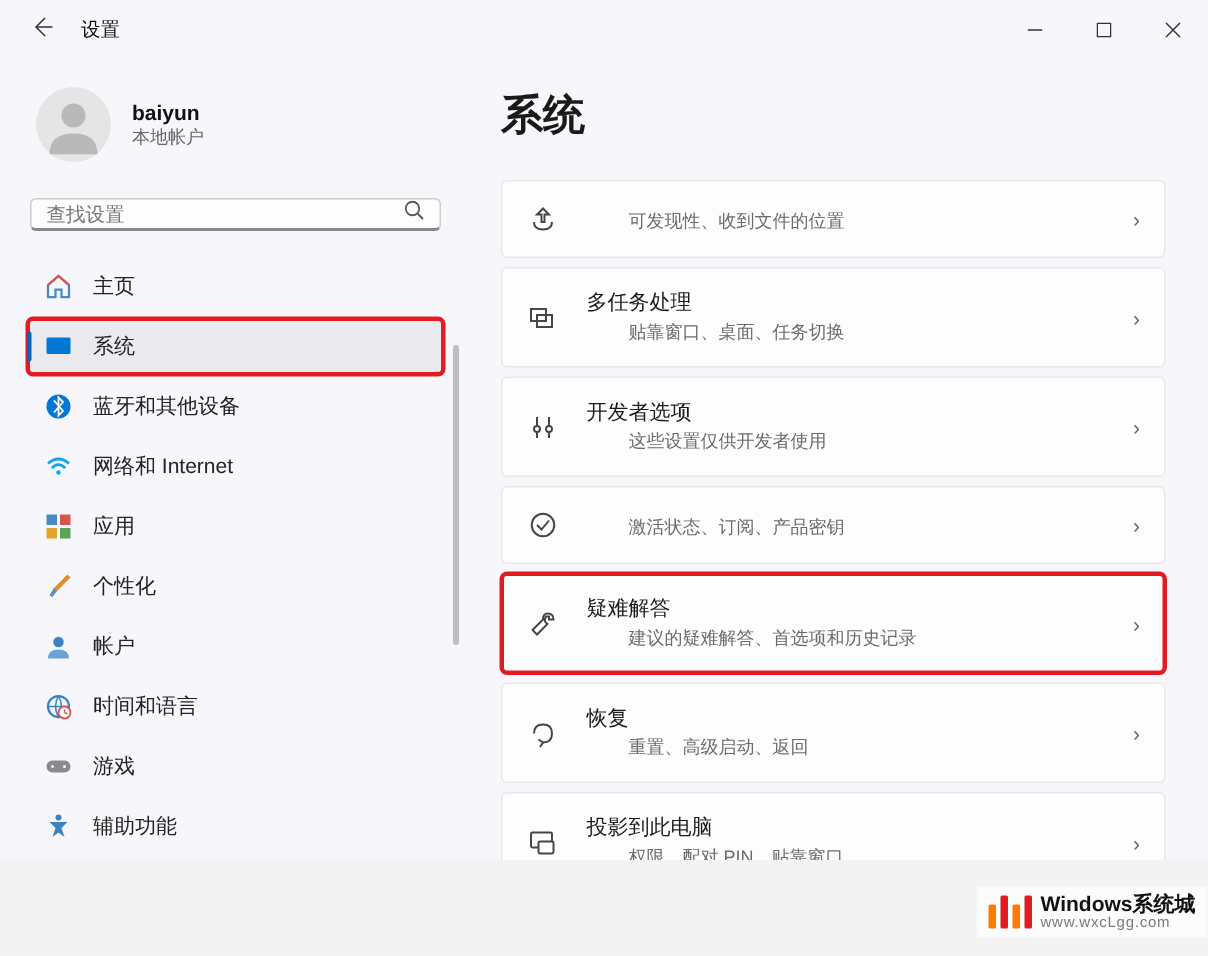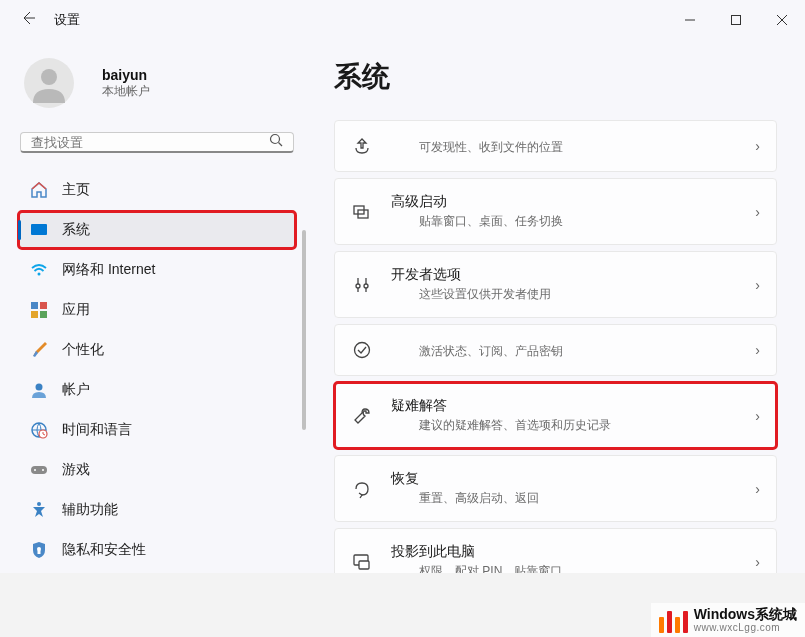--- a/index.html
+++ b/index.html
@@ -6,21 +6,21 @@
     body { font-family: "Segoe UI", "Microsoft YaHei", sans-serif; background: #f3f3f3; width: 805px; height: 637px; overflow: hidden; }
     .window { background: #f7f7fb; width: 805px; height: 573px; display: flex; flex-direction: column; }
     .titlebar { height: 40px; display: flex; align-items: center; justify-content: space-between; padding: 0 0 0 20px; }
     .titlebar-left { display: flex; align-items: center; gap: 18px; }
     .back-btn { cursor: pointer; font-size: 16px; color: #333; }
     .titlebar-title { font-size: 13px; color: #111; }
     .window-controls { display: flex; }
     .win-ctl { width: 46px; height: 32px; display: flex; align-items: center; justify-content: center; font-size: 12px; color: #333; cursor: pointer; }
     .content { flex: 1; display: flex; overflow: hidden; }
     .sidebar { width: 306px; padding: 12px 10px 12px 18px; display: flex; flex-direction: column; position: relative; }
-    .user-row { display: flex; align-items: center; gap: 28px; padding: 6px 6px 18px 6px; }
+    .user-row { display: flex; align-items: center; gap: 14px; padding: 6px 6px 18px 6px; }
     .avatar { width: 50px; height: 50px; border-radius: 50%; background: #e5e5e5; display: flex; align-items: center; justify-content: center; }
     .avatar svg { width: 40px; height: 40px; }
     .user-name { font-size: 14px; font-weight: 600; color: #111; }
     .user-sub { font-size: 12px; color: #666; }
     .search-box { display: flex; align-items: center; border: 1px solid #ccc; border-bottom: 2px solid #888; border-radius: 4px; background: #fdfdfd; height: 34px; padding: 0 10px; margin: 6px 2px 18px 2px; }
     .search-box input { flex: 1; border: none; outline: none; background: transparent; font-size: 13px; color: #333; }
     .search-icon { color: #555; }
     .nav { display: flex; flex-direction: column; gap: 2px; position: relative; }
     .nav-item { display: flex; align-items: center; gap: 14px; height: 38px; padding: 0 12px; border-radius: 4px; font-size: 14px; color: #222; cursor: pointer; position: relative; text-align: center; }
     .nav-item.active { background: #eaeaee; }
@@ -30,21 +30,21 @@
     .main { flex: 1; padding: 18px 28px 10px 28px; overflow-y: auto; position: relative; }
     .main-title { font-size: 28px; font-weight: 600; color: #1a1a1a; margin-bottom: 24px; }
     .cards { display: flex; flex-direction: column; gap: 6px; }
     .card { background: #fdfdfe; border: 1px solid #e8e8e8; border-radius: 4px; padding: 14px 16px; display: flex; align-items: center; gap: 18px; cursor: pointer; }
     .card-icon { width: 22px; height: 22px; display: flex; align-items: center; justify-content: center; color: #444; }
     .card-body { flex: 1; }
     .card-title { font-size: 14px; color: #1a1a1a; }
     .card-sub { font-size: 12px; color: #6b6b6b; margin-top: 2px; margin-left: 28px; }
     .chevron { color: #666; font-size: 14px; }
     .scrollbar-v { position: absolute; right: 0; top: 190px; width: 4px; height: 200px; background: #c0c0c0; border-radius: 2px; }
-    .watermark { position: absolute; right: 0; bottom: 0; display: flex; background: rgba(255,255,255,0.7); padding: 4px 8px; font-size: 14px; gap: 6px; }
+    .watermark { position: absolute; right: 0; bottom: 12px; display: flex; align-items: center; background: rgba(255,255,255,0.7); padding: 4px 8px; font-size: 14px; gap: 6px; }
     .wm-bars { display: flex; gap: 3px; align-items: flex-end; }
     .wm-bar { width: 5px; border-radius: 1px; }
     .wm-text { display: flex; flex-direction: column; line-height: 1.1; }
     .wm-text .t1 { font-weight: 700; font-size: 14px; color: #111; }
     .wm-text .t2 { font-size: 10px; color: #7a7a7a; letter-spacing: 0.5px; }
   </style>
 </head>
 <body>
 
 <div class="window">
@@ -119,20 +119,29 @@
           <span class="nav-icon">
               <svg width="18" height="18" viewBox="0 0 18 18">
                 <rect x="1" y="3" width="16" height="11" rx="1" fill="#0078d4"></rect>
               </svg>
             </span>
           <span>系统</span>
         </div>
         <div class="nav-item">
           <span class="nav-icon">
               <svg width="18" height="18" viewBox="0 0 18 18">
+                <circle cx="9" cy="9" r="8" fill="#0078d4"></circle>
+                <path d="M6 5 L12 12 L9 15 L9 3 L12 6 L6 13" stroke="#fff" stroke-width="1.2" fill="none"></path>
+              </svg>
+            </span>
+          <span>蓝牙和其他设备</span>
+        </div>
+        <div class="nav-item">
+          <span class="nav-icon">
+              <svg width="18" height="18" viewBox="0 0 18 18">
                 <path d="M2 7 Q9 1 16 7" stroke="#0ea5e9" stroke-width="1.8" fill="none"></path>
                 <path d="M4.5 10 Q9 5.5 13.5 10" stroke="#0ea5e9" stroke-width="1.8" fill="none"></path>
                 <circle cx="9" cy="13" r="1.5" fill="#0ea5e9"></circle>
               </svg>
             </span>
           <span>网络和 Internet</span>
         </div>
         <div class="nav-item">
           <span class="nav-icon">
               <svg width="18" height="18" viewBox="0 0 18 18">
@@ -226,21 +235,21 @@
         </div>
 
         <div class="card">
           <span class="card-icon">
               <svg width="20" height="20" viewBox="0 0 20 20">
                 <rect x="2" y="4" width="10" height="8" fill="none" stroke="#444" stroke-width="1.3"></rect>
                 <rect x="6" y="8" width="10" height="8" fill="none" stroke="#444" stroke-width="1.3"></rect>
               </svg>
             </span>
           <div class="card-body">
-            <div class="card-title">高级启动</div>
+            <div class="card-title">多任务处理</div>
             <div class="card-sub">贴靠窗口、桌面、任务切换</div>
           </div>
           <span class="chevron">›</span>
         </div>
 
         <div class="card">
           <span class="card-icon">
               <svg width="20" height="20" viewBox="0 0 20 20">
                 <path d="M6 3 L6 9 M14 3 L14 9" stroke="#444" stroke-width="1.3"></path>
                 <circle cx="6" cy="11" r="2" fill="none" stroke="#444" stroke-width="1.3"></circle>

